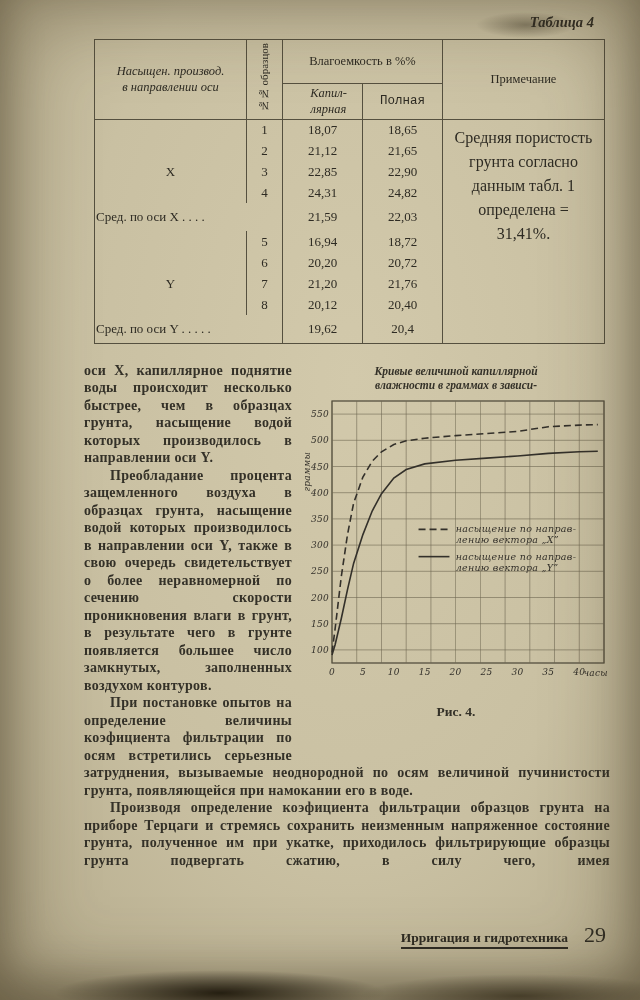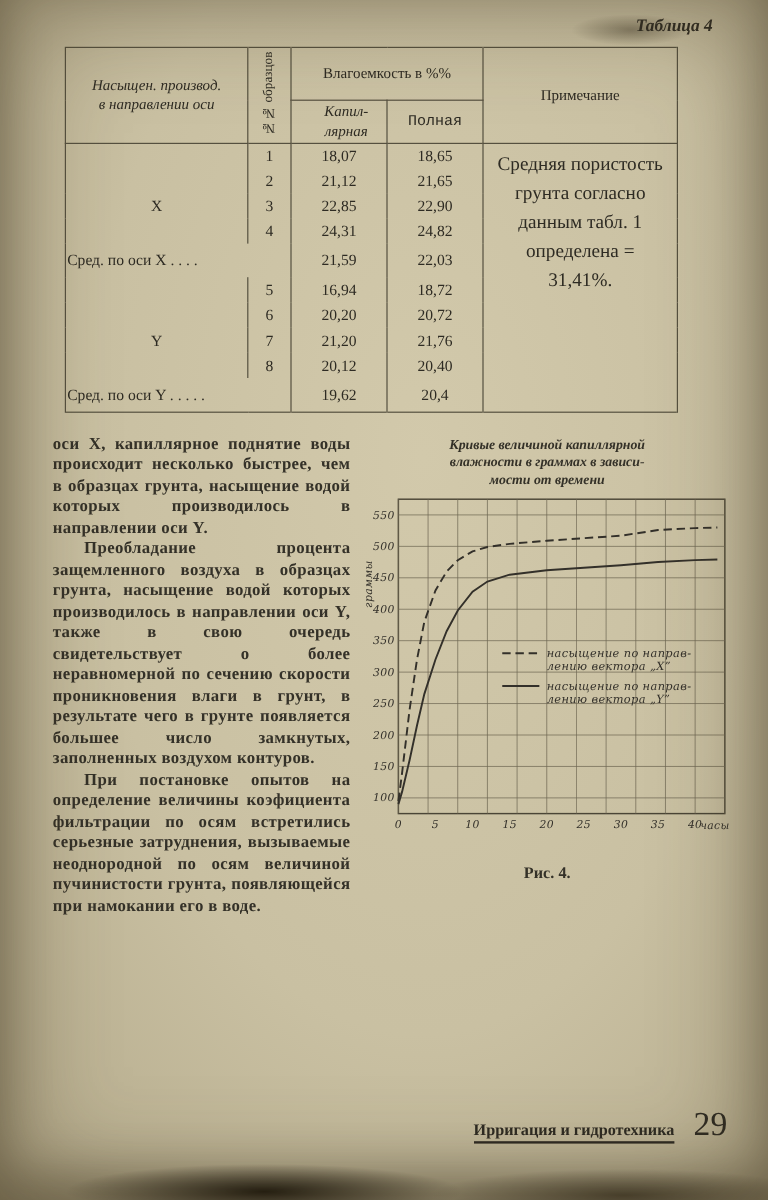--- a/index.html
+++ b/index.html
@@ -13,21 +13,21 @@
     content: ""; position: absolute; inset: 0; pointer-events: none;
     box-shadow: inset 0 0 80px 15px rgba(70,58,32,.40), inset 0 -20px 40px rgba(40,32,15,.35);
   }
   .scan-blob-bottom { position: absolute; left: 55px; bottom: -16px; width: 330px; height: 46px;
     background: radial-gradient(ellipse closest-side, rgba(16,13,7,.95), rgba(16,13,7,0)); }
   .scan-blob-bottom2 { position: absolute; right: -40px; bottom: -18px; width: 320px; height: 44px;
     background: radial-gradient(ellipse closest-side, rgba(30,24,12,.65), rgba(30,24,12,0)); }
   .scan-blob-top { position: absolute; right: 64px; top: 12px; width: 100px; height: 26px;
     background: radial-gradient(ellipse closest-side, rgba(40,32,16,.40), rgba(40,32,16,0)); }
 
-  .inner { position: relative; padding: 14px 30px 0 44px; }
+  .inner { position: relative; padding: 14px 30px 0 44px; margin-left: 40px; }
   .table-label { text-align: right; font-style: italic; font-weight: bold; font-size: 14.5px; padding-right: 16px; }
 
   table { border-collapse: collapse; margin: 8px 0 0 10px; border: 1.5px solid #55503f; }
   th, td { border-left: 1px solid #55503f; border-right: 1px solid #55503f;
     padding: 1px 4px; text-align: center; vertical-align: middle; color: #2e2b23; }
   thead th { border-bottom: 1px solid #55503f; font-weight: normal; font-size: 12.5px; line-height: 1.3; }
   .prewrap { white-space: pre-line; font-style: italic; }
   .c-axis { width: 152px; } .c-sample { width: 36px; } .c-cap { width: 80px; padding-left: 16px; }
   .c-full { width: 80px; font-family: Liberation Mono, monospace; } .c-note { width: 162px; }
   th.h1 { height: 44px; } tr.h2 th { height: 34px; }
@@ -52,21 +52,21 @@
 
   svg .frame { fill: none; stroke: #4a4536; stroke-width: 1.2; }
   svg .grid { stroke: #6e6752; stroke-width: .7; opacity: .85; }
   svg .curve { fill: none; stroke: #33302a; stroke-width: 1.6; }
   svg .curve.dashed { stroke-dasharray: 7 4; }
   svg .tick { font-family: "DejaVu Serif", serif; font-style: italic; font-size: 9px; fill: #33302a; }
   svg .legend { font-family: "DejaVu Serif", serif; font-style: italic; font-size: 9.5px; fill: #33302a; }
 
   .footer { position: absolute; top: 922px; right: 34px; display: flex; align-items: baseline; gap: 16px; }
   .footer-journal { font-weight: bold; font-size: 13.5px; border-bottom: 2px solid #2e2b23; padding-bottom: 1px; }
-  .footer-page { font-size: 28px; }
+  .footer-page { font-size: 22px; }
 </style>
 </head>
 <body>
 
 <div class="page">
   <div class="scan-blob-top"></div>
 
   <div class="inner">
 
     <div class="table-label">Таблица 4</div>
@@ -148,21 +148,20 @@
         </tr>
       </tbody>
     </table>
 
     <div class="bodytext">
 
       <div class="figure">
         <div class="figure-title">
           <div>Кривые величиной капиллярной</div>
           <div>влажности в граммах в зависи-</div>
-          <div>мости от времени</div>
         </div>
         <svg width="308" height="292" xmlns="http://www.w3.org/2000/svg">
             <rect class="frame" x="30" y="6" width="272" height="262"></rect>
             <line class="grid" x1="30" y1="6" x2="30" y2="268"></line>
             <line class="grid" x1="54.72727272727273" y1="6" x2="54.72727272727273" y2="268"></line>
             <line class="grid" x1="79.45454545454545" y1="6" x2="79.45454545454545" y2="268"></line>
             <line class="grid" x1="104.18181818181817" y1="6" x2="104.18181818181817" y2="268"></line>
             <line class="grid" x1="128.9090909090909" y1="6" x2="128.9090909090909" y2="268"></line>
             <line class="grid" x1="153.63636363636363" y1="6" x2="153.63636363636363" y2="268"></line>
             <line class="grid" x1="178.36363636363635" y1="6" x2="178.36363636363635" y2="268"></line>
@@ -210,20 +209,21 @@
             <line class="curve solid" x1="116.54545454545455" y1="161.628" x2="147.45454545454544" y2="161.628"></line>
             <text class="legend" x="153.63636363636363" y="164.628">насыщение по направ-</text>
             <text class="legend" x="153.63636363636363" y="175.628">лению вектора „Y”</text>
           </svg>
         <div class="fig-caption">Рис. 4.</div>
       </div>
 
       <p class="cont">оси X, капиллярное поднятие воды происходит несколько быстрее, чем в образцах грунта, насыщение водой которых производилось в направлении оси Y.</p>
       <p>Преобладание процента защемленного воздуха в образцах грунта, насыщение водой которых производилось в направлении оси Y, также в свою очередь свидетельствует о более неравномерной по сечению скорости проникновения влаги в грунт, в результате чего в грунте появляется большее число замкнутых, заполненных воздухом контуров.</p>
       <p>При постановке опытов на определение величины коэфициента фильтрации по осям встретились серьезные затруднения, вызываемые неоднородной по осям величиной пучинистости грунта, появляющейся при намокании его в воде.</p>
+      <p class="clear lead">Производя определение коэфициента фильтрации образцов грунта на приборе Терцаги и стремясь сохранить неизменным напряженное состояние грунта, полученное им при укатке, приходилось фильтрирующие образцы грунта подвергать сжатию, в силу чего, имея</p>
     </div>
   </div>
 
   <div class="footer">
     <span class="footer-journal">Ирригация и гидротехника</span>
     <span class="footer-page">29</span>
   </div>
 
   <div class="scan-blob-bottom"></div>
   <div class="scan-blob-bottom2"></div>

